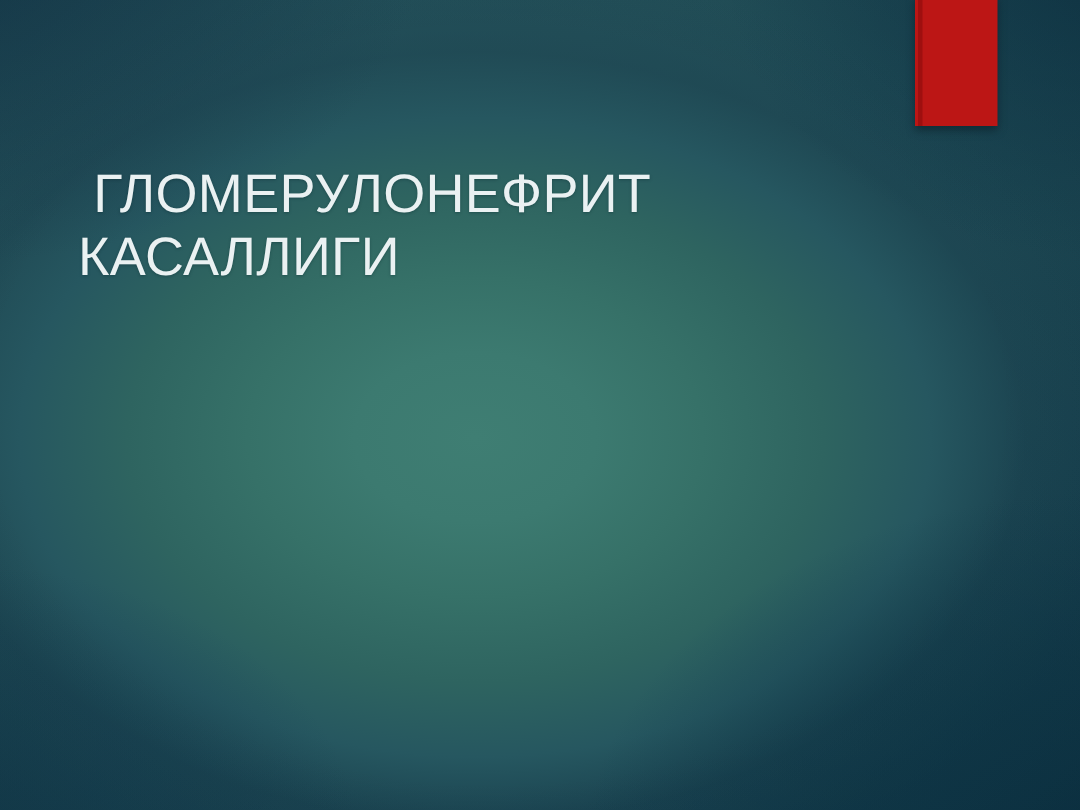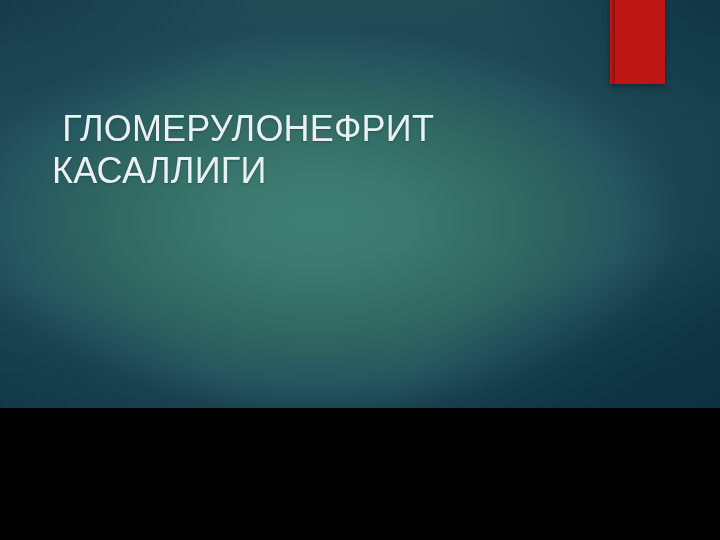--- a/index.html
+++ b/index.html
@@ -5,21 +5,21 @@
 <style>
   html, body {
     margin: 0;
     padding: 0;
     background: #000;
   }
 
   #slide {
     position: relative;
     width: 720px;
-    height: 408px;
+    height: 540px;
     overflow: hidden;
     font-family: "Liberation Sans", sans-serif;
     background-color: #1d4a52;
   }
 
   
   .bg-base {
     position: absolute;
     inset: 0;
     background:

